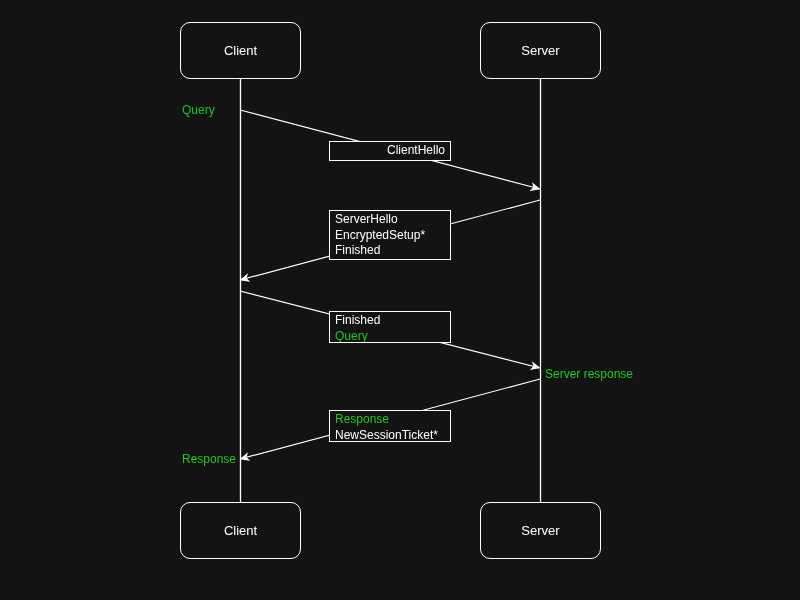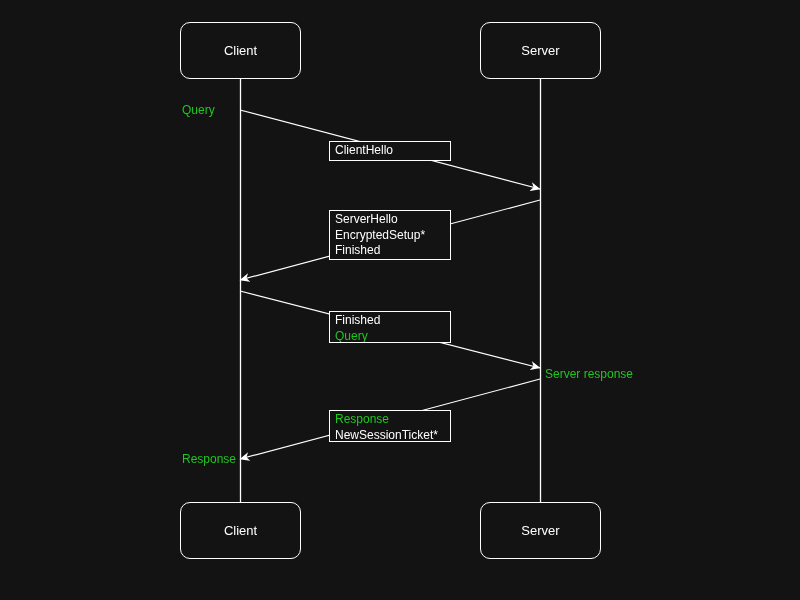--- a/index.html
+++ b/index.html
@@ -83,21 +83,21 @@
   <div class="actor" style="left:480px; top:22px;">
     <span>Server</span>
   </div>
   <div class="actor" style="left:180px; top:502px;">
     <span>Client</span>
   </div>
   <div class="actor" style="left:480px; top:502px;">
     <span>Server</span>
   </div>
 
-  <div class="msgbox" style="top:141px; height:20px;">
+  <div class="msgbox" style="top:141px; height:20px;text-align:right;">
     <span class="white">ClientHello</span>
   </div>
 
   <div class="msgbox" style="top:210px; height:50px;">
     <span class="white">ServerHello</span>
     <span class="white">EncryptedSetup*</span>
     <span class="white">Finished</span>
   </div>
 
   <div class="msgbox" style="top:311px; height:32px;">

